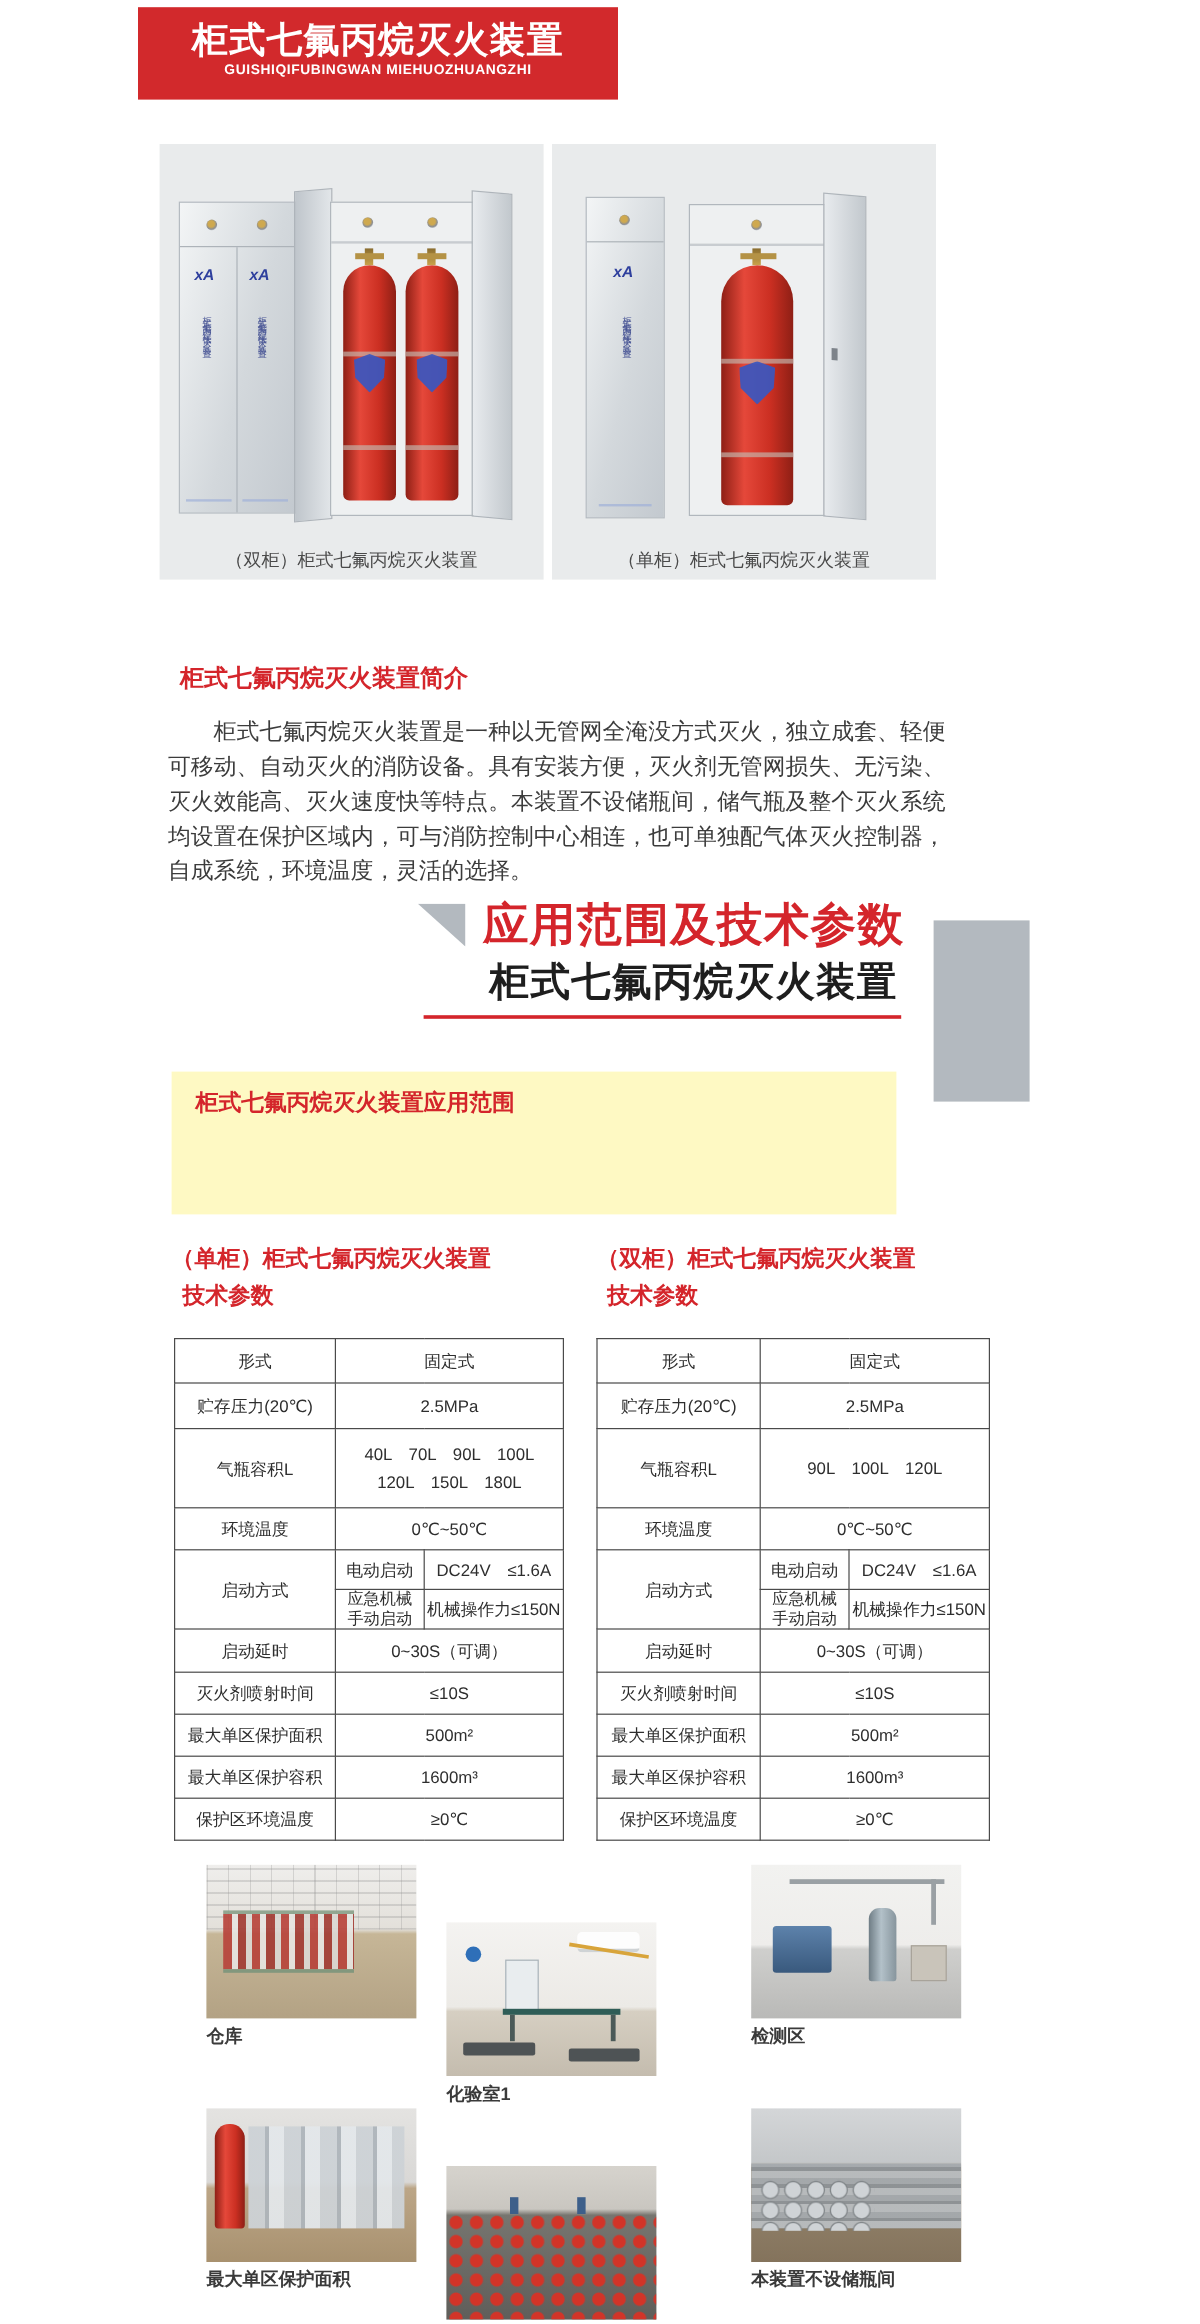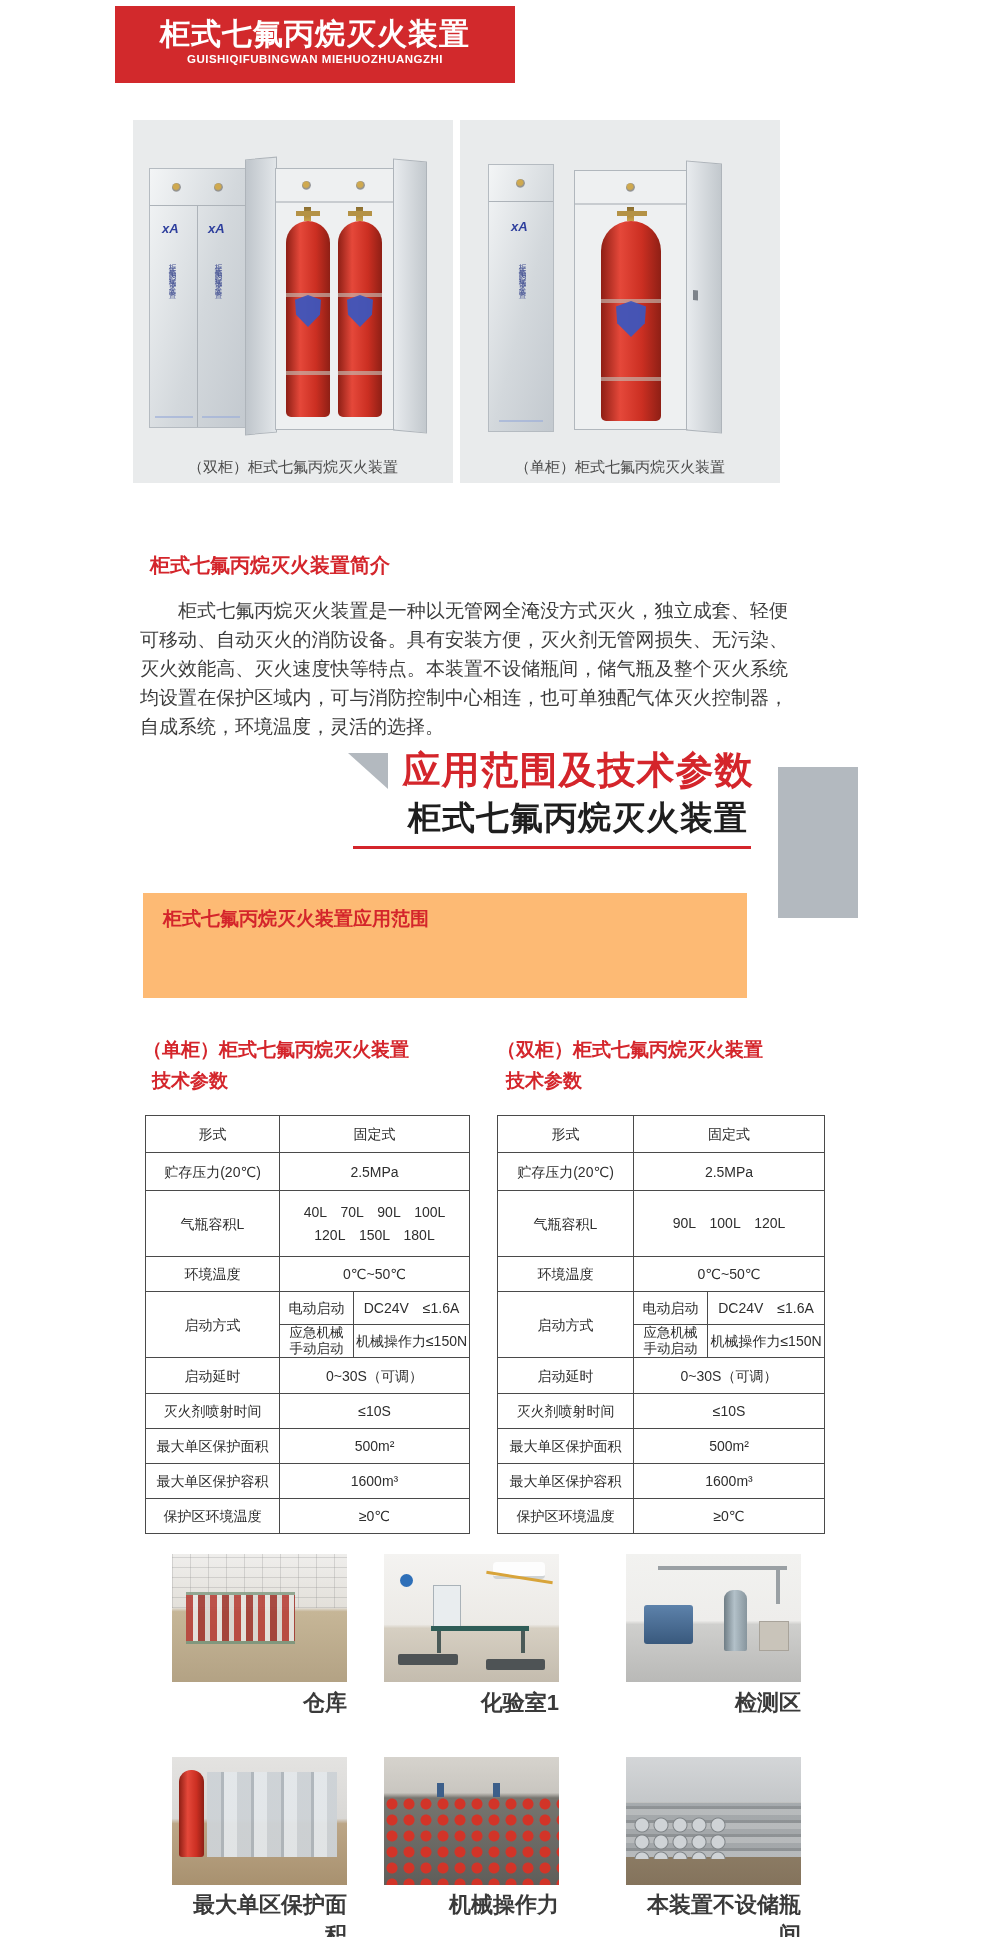--- a/index.html
+++ b/index.html
@@ -42,43 +42,43 @@
               text-align:justify;text-indent:2em;}
 
   
   .tri{left:348px;top:753px;width:40px;height:36px;background:#b3b9bf;clip-path:polygon(0 0,100% 0,100% 100%);}
   .sec-main{left:400px;top:745px;width:356px;text-align:center;font-size:38px;font-weight:bold;color:#d4252b;letter-spacing:1px;}
   .sec-sub{left:402px;top:796px;width:352px;text-align:center;font-size:33px;font-weight:bold;color:#1e1e1e;letter-spacing:1px;}
   .red-line{left:353px;top:846px;width:398px;height:3px;background:#d4252b;}
   .gray-block{left:778px;top:767px;width:80px;height:151px;background:#b3b9bf;}
 
   
-  .app-box{left:143px;top:893px;width:604px;height:105px;background:#fdba74;}
+  .app-box{left:143px;top:893px;width:604px;height:119px;background:#fef9c3;}
   .app-heading{position:absolute;left:20px;top:13px;font-size:19px;font-weight:bold;color:#d4252b;}
   .app-body{position:absolute;left:20px;top:44px;width:528px;font-size:15px;line-height:26px;color:#555;
             text-indent:2em;text-align:justify;}
 
   
   .spec-heading{font-size:19px;font-weight:bold;color:#d4252b;line-height:31px;}
   .spec-h-l{left:143px;top:1034px;} .spec-h-r{left:497px;top:1034px;}
   .spec-h2{padding-left:9px;}
 
   
   table.spec{border-collapse:collapse;table-layout:fixed;background:#fff;}
   table.spec td{border:1px solid #4a4a4a;text-align:center;vertical-align:middle;
                 font-size:14px;color:#2e2e2e;padding:0;line-height:20px;}
   .t-l{left:145px;top:1115px;width:325px;} .t-r{left:497px;top:1115px;width:328px;}
   .two-line span{display:block;line-height:23px;}
   .two-line-sm span{display:block;line-height:16px;font-size:13.5px;}
 
   
   .photo{position:absolute;width:175px;height:128px;overflow:hidden;background:#ddd;}
-  .pc1{left:172px;} .pc2{left:384px;} .pc3{left:626px;}
+  .pc1{left:172px;} .pc2{left:372px;margin-top:48px;} .pc3{left:626px;}
   .pr1{top:1554px;} .pr2{top:1757px;}
-  .photo-caption{position:absolute;width:175px;text-align:right;font-size:22px;font-weight:bold;color:#3a3a3a;}
+  .photo-caption{position:absolute;width:175px;text-align:left;font-size:15px;font-weight:bold;color:#3a3a3a;}
   .cr1{top:1688px;} .cr2{top:1890px;}
 
   .p-warehouse{background:linear-gradient(180deg,#efeeec 0%,#e3e0da 42%,#c6b697 45%,#b3a284 100%);}
   .grid-ceiling{position:absolute;left:0;top:0;width:100%;height:42%;
       background-image:repeating-linear-gradient(90deg,rgba(140,140,140,.28) 0 1px,transparent 1px 18px),
                        repeating-linear-gradient(0deg,rgba(140,140,140,.28) 0 1px,transparent 1px 10px);}
   .rack{position:absolute;left:8%;top:30%;width:62%;height:36%;opacity:.9;
       background:repeating-linear-gradient(90deg,#b8423a 0 7px,#e8e6e2 7px 12px,#a23a32 12px 19px,#dcd9d4 19px 24px);
       border-top:3px solid #89a089;border-bottom:3px solid #7c957c;}
   .p-lab{background:linear-gradient(180deg,#f4f3f1 0%,#eceae6 55%,#d6cfc2 58%,#c4bcae 100%);}

